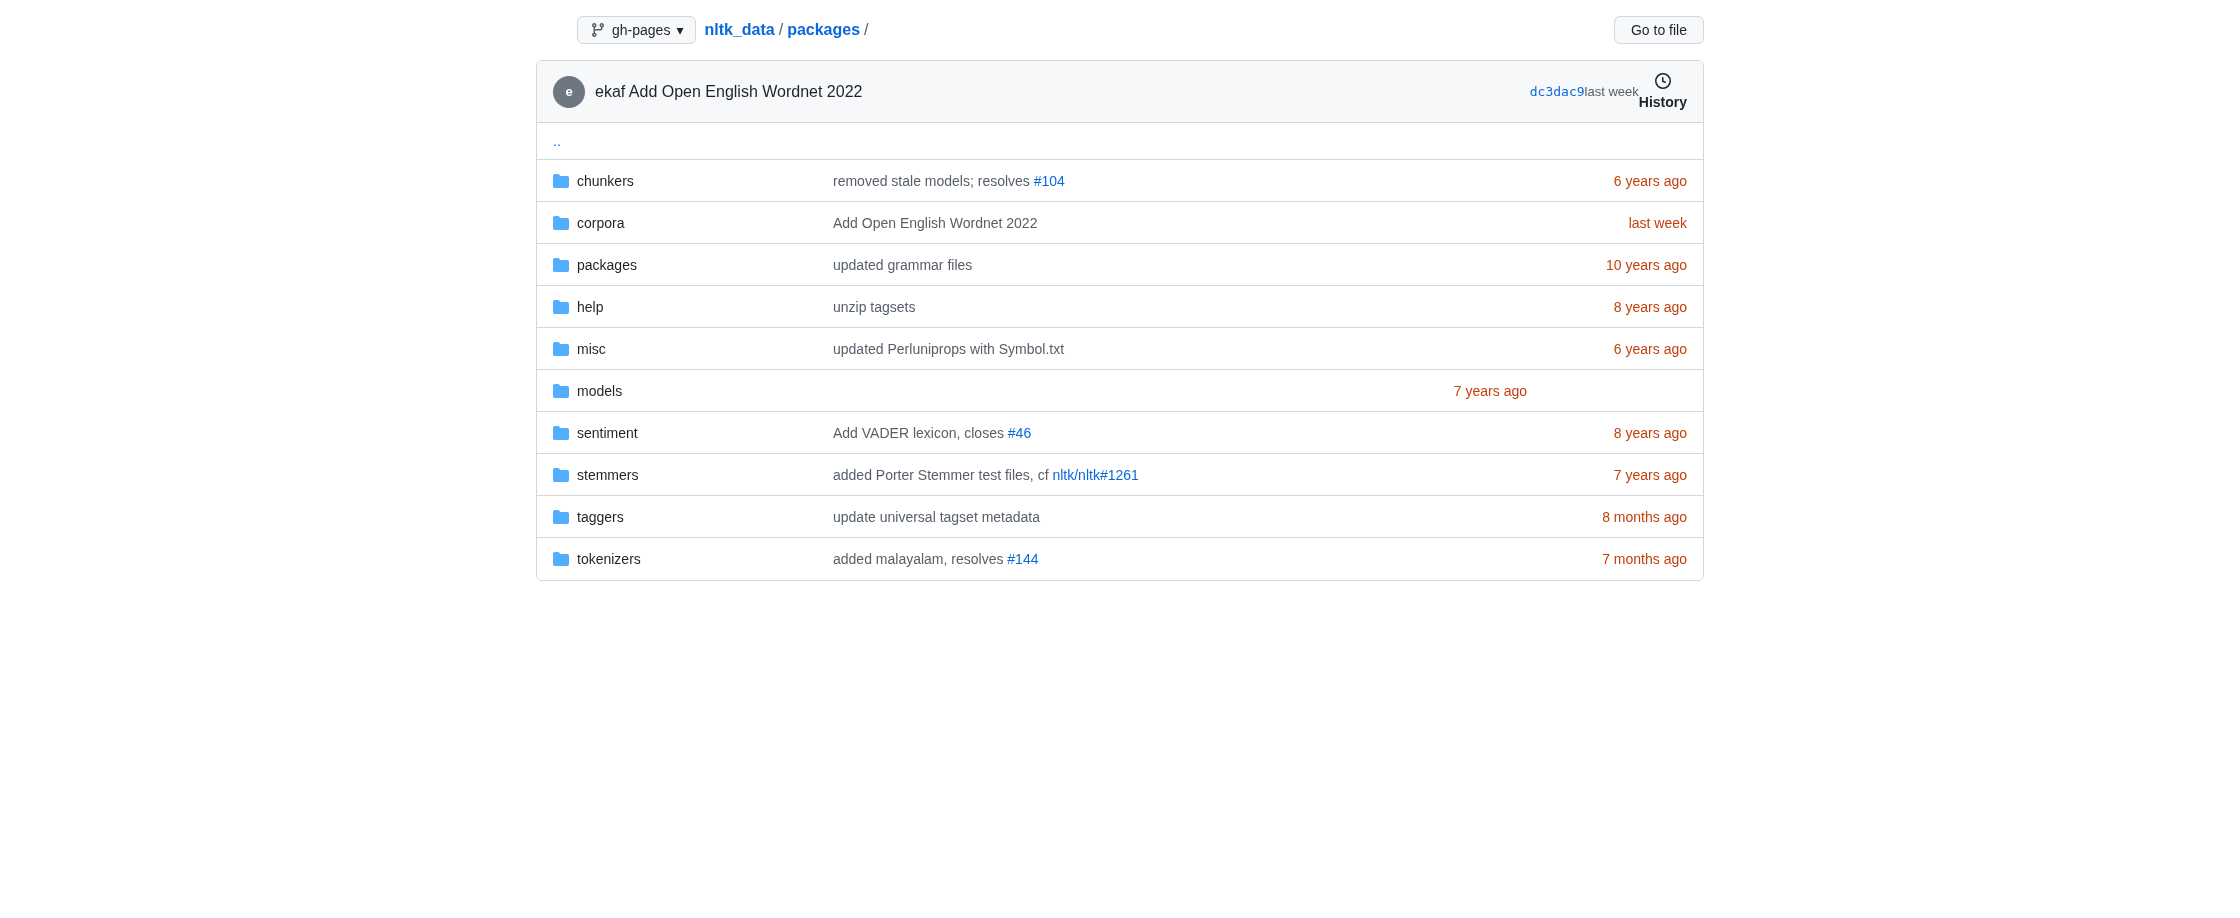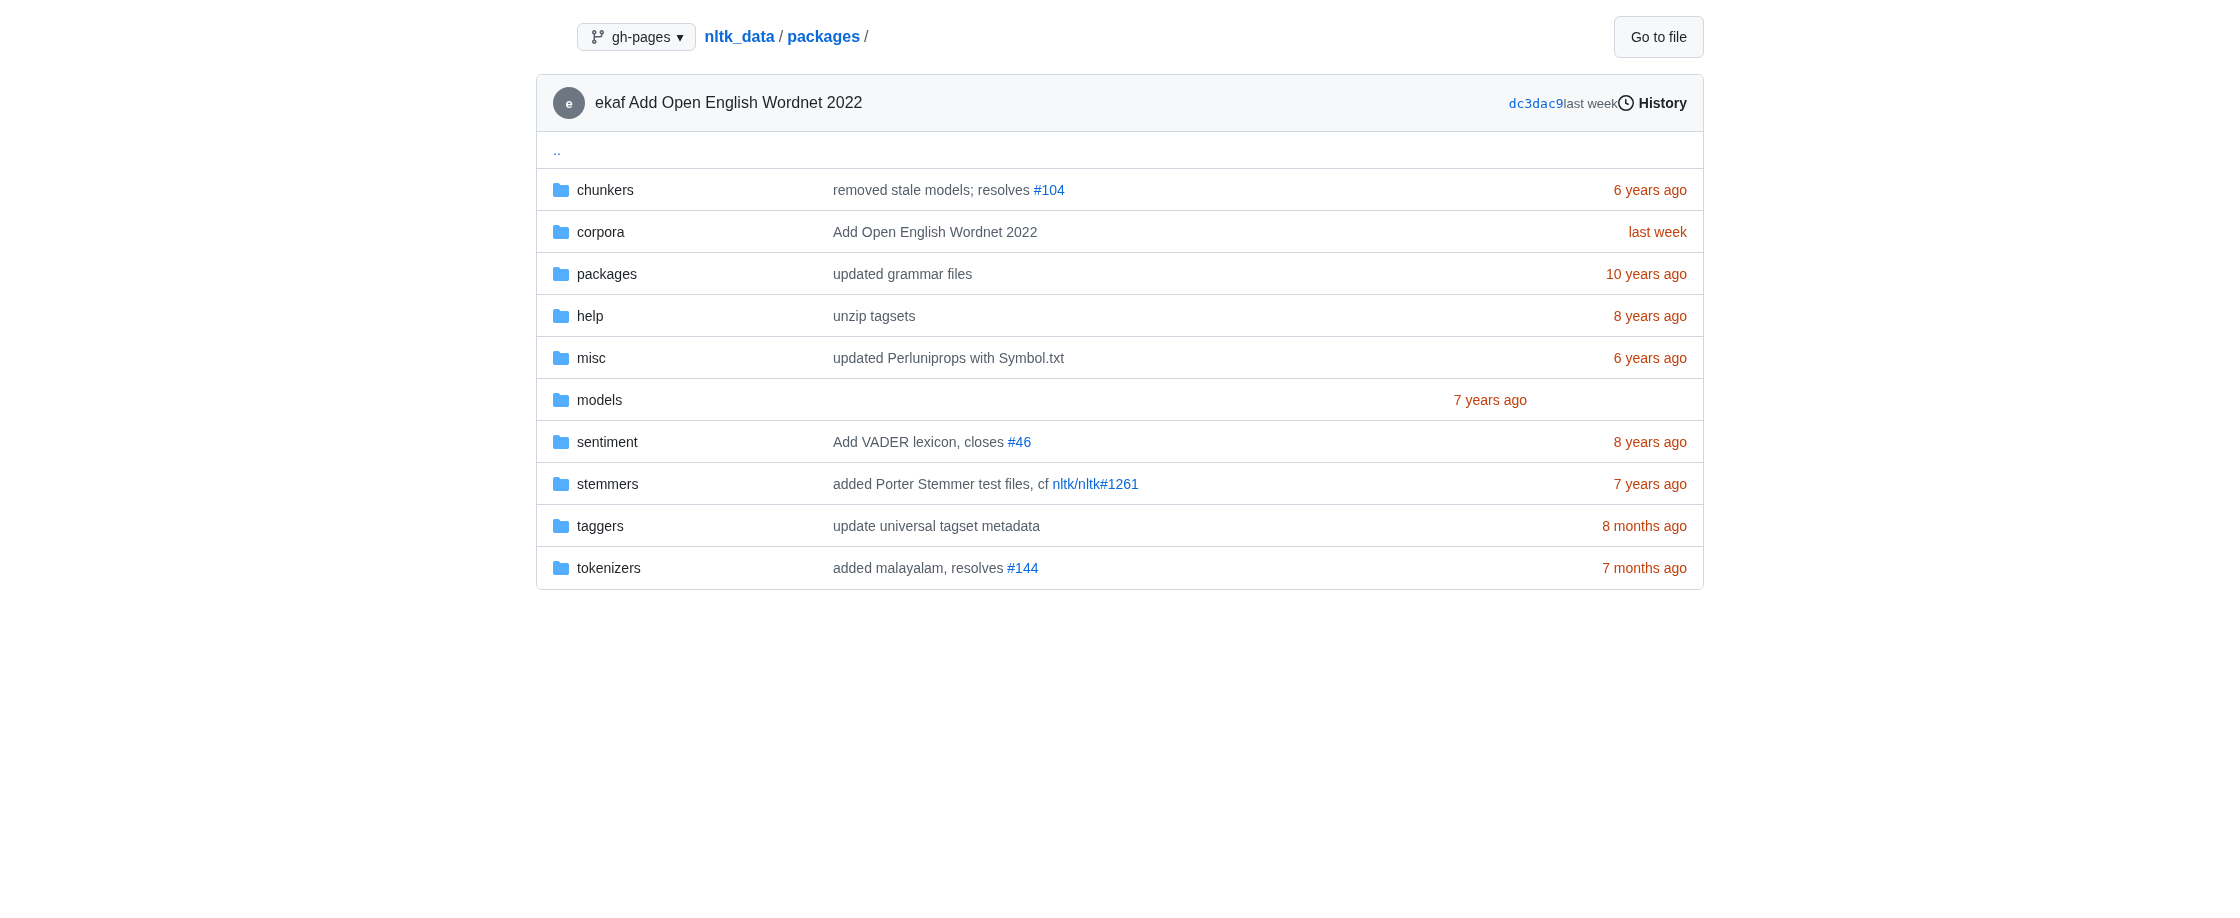--- a/index.html
+++ b/index.html
@@ -66,21 +66,21 @@
       font-weight: 600;
     }
 
     .breadcrumb-sep {
       color: #57606a;
     }
 
     .go-to-file-btn {
       border: 1px solid #d0d7de;
       border-radius: 6px;
-      padding: 12px 16px;
+      padding: 5px 16px;
       cursor: pointer;
       background: #f6f8fa;
       font-size: 14px;
       color: #1f2328;
       font-weight: 500;
     }
 
     
     .file-browser {
       border: 1px solid #d0d7de;
@@ -141,20 +141,21 @@
 
     .history-link {
       display: flex;
       align-items: center;
       gap: 5px;
       color: #1f2328;
       font-size: 14px;
       font-weight: 600;
       text-decoration: none;
       cursor: pointer;
+      flex-direction: column;
     }
 
     
     .parent-dir-row {
       display: flex;
       align-items: center;
       padding: 10px 16px;
       border-bottom: 1px solid #d0d7de;
       background: #ffffff;
     }

